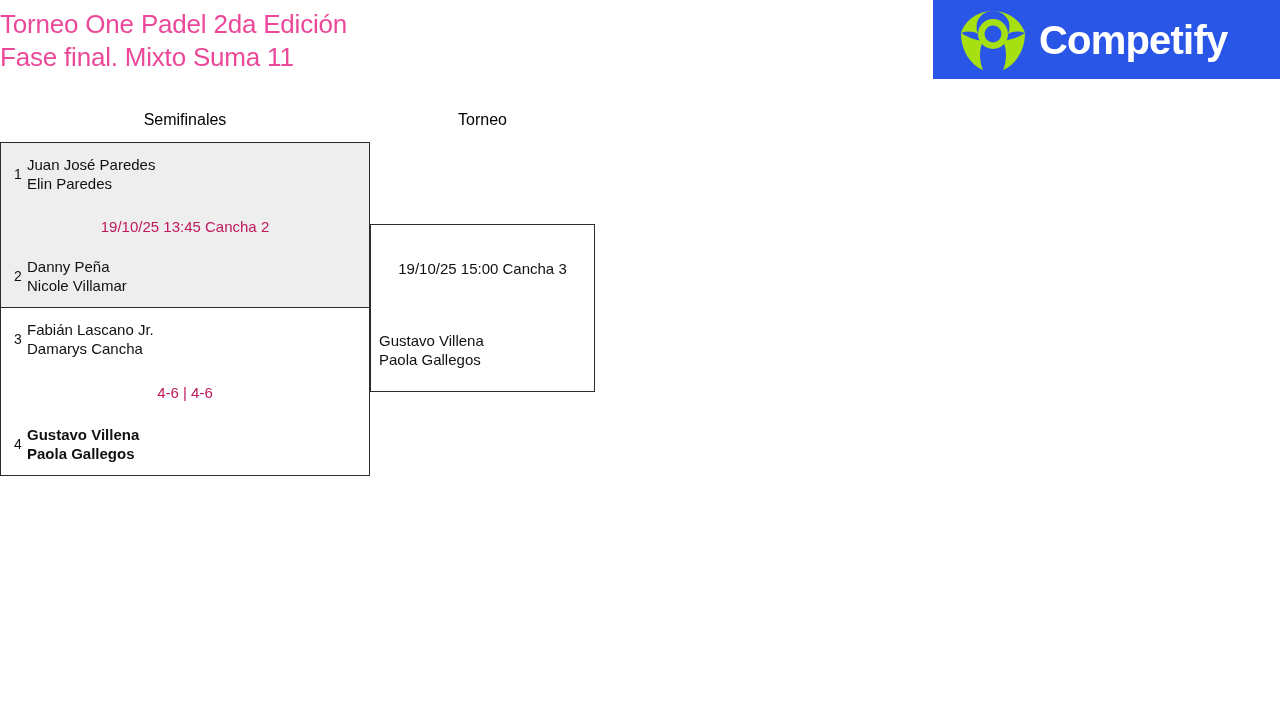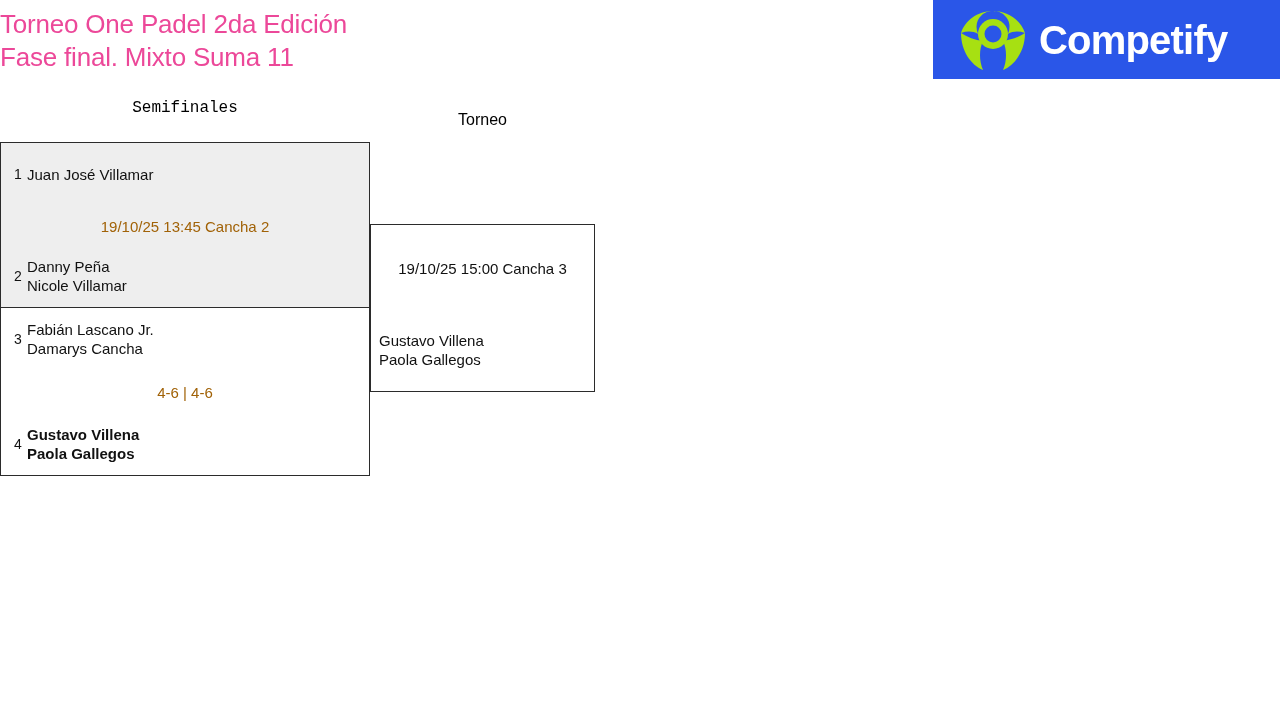--- a/index.html
+++ b/index.html
@@ -62,21 +62,21 @@
   
   .round-label {
     position: absolute;
     font-size: 16px;
     line-height: 20px;
     font-weight: 400;
     color: #000000;
     text-align: center;
     white-space: nowrap;
   }
-  .round-label.semis { left: 0px;   top: 98px; width: 370px; font-family: Liberation Mono, monospace; }
+  .round-label.semis { left: 0px;   top: 110px; width: 370px; }
   .round-label.final { left: 370px; top: 110px; width: 225px; }
 
   
   .bracket { position: absolute; left: 0; top: 0; width: 1280px; height: 727px; }
 
   .match {
     position: absolute;
     box-sizing: border-box;
     border: 1px solid #2b2b2b;
     background: #ffffff;
@@ -122,21 +122,21 @@
   .team.winner { font-weight: 700; }
   .team .p { display: block; }
 
   .match-meta {
     position: absolute;
     left: 0;
     right: 0;
     text-align: center;
     font-size: 15px;
     line-height: 19px;
-    color: #a16207;
+    color: #be185d;
     white-space: nowrap;
   }
   .match.sf1 .match-meta { top: 74px; }
   .match.sf2 .match-meta { top: 75px; }
 
   
   .match.fin .fin-meta {
     position: absolute;
     left: 0; right: 0;
     top: 34px;
@@ -178,21 +178,22 @@
 
 <div class="round-label semis">Semifinales</div>
 <div class="round-label final">Torneo</div>
 
 <div class="bracket">
 
   <div class="match sf1 shaded">
     <div class="slot top">
       <span class="seed">1</span>
       <span class="team">
-        <span class="p">Juan José Villamar</span>
+        <span class="p">Juan José Paredes</span>
+        <span class="p">Elin Paredes</span>
       </span>
     </div>
     <div class="match-meta">19/10/25 13:45 Cancha 2</div>
     <div class="slot bottom">
       <span class="seed">2</span>
       <span class="team">
         <span class="p">Danny Peña</span>
         <span class="p">Nicole Villamar</span>
       </span>
     </div>

